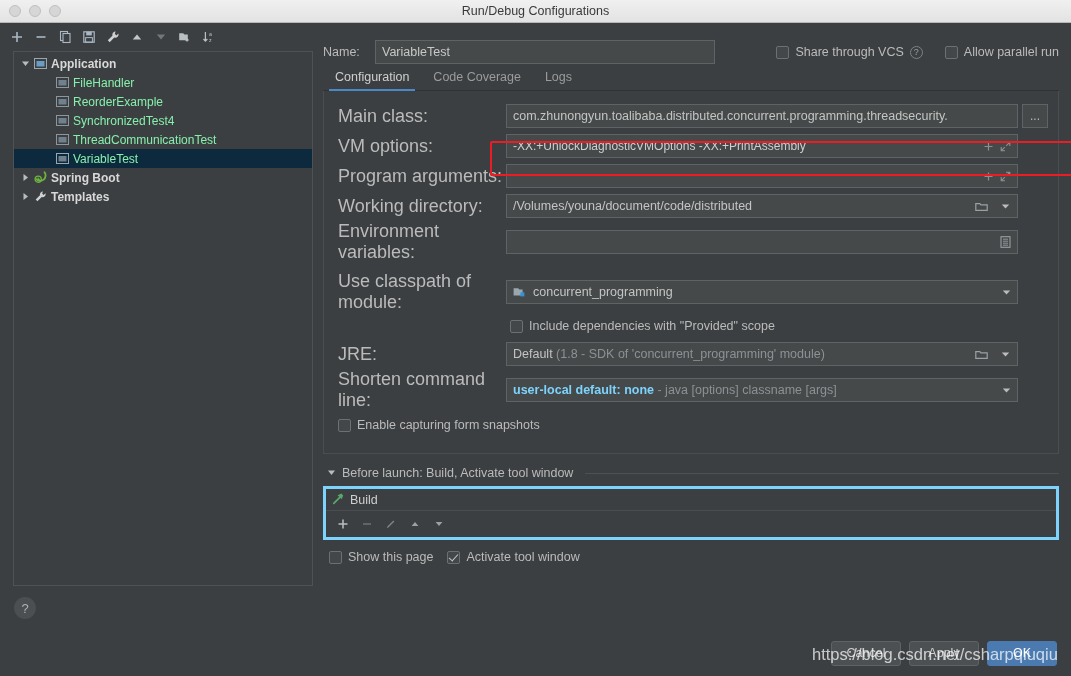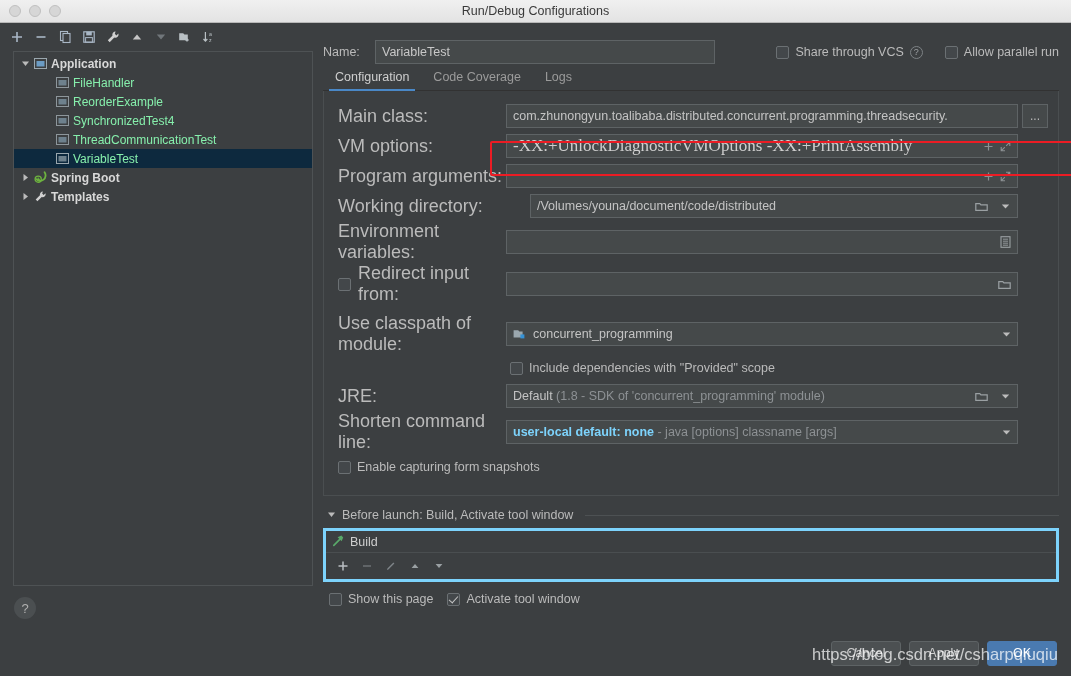--- a/index.html
+++ b/index.html
@@ -254,22 +254,22 @@
     min-width: 0;
     position: relative;
   }
   .field .val {
     flex: 1;
     overflow: hidden;
     white-space: nowrap;
     text-overflow: clip;
   }
   .field.mono .val {
-    font-family: Liberation Serif, serif;
-    font-size: 17px;
+    font-family: Liberation Sans, sans-serif;
+    font-size: 12px;
     color: #cfcfcf;
   }
   .field-ico {
     color: #8b9093;
     margin-left: 6px;
     display: flex;
     align-items: center;
     flex: 0 0 auto;
   }
   .btn-sq {
@@ -667,21 +667,21 @@
                 <path d="M6 1.2h3.8V5M9.8 1.2L6.2 4.8" stroke="#8b9093" stroke-width="1.1" fill="none"></path>
                 <path d="M5 9.8H1.2V6M1.2 9.8l3.6-3.6" stroke="#8b9093" stroke-width="1.1" fill="none"></path>
               </svg>
             </span>
           </span>
           <span class="btn-sq" style="visibility:hidden;"></span>
         </div>
 
         <div class="frow">
           <span class="f-label">Working directory:</span>
-          <span class="field" style="border-right:none;margin-left:24px;">
+          <span class="field" style="border-right:none;">
             <span class="val">/Volumes/youna/document/code/distributed</span>
             <span class="field-ico">
               <svg width="13" height="11" viewBox="0 0 13 11">
                   <path d="M0.8 2.6h4l1.1 1.3h6.3v5.5H0.8z" fill="none" stroke="#9aa0a3" stroke-width="1.2"></path>
                 </svg>
             </span>
           </span>
           <span class="drop-arrow">
             <svg width="9" height="7" viewBox="0 0 9 7">
                 <path d="M0.8 1.4h7.4L4.5 5.6z" fill="#bcbcbc"></path>
@@ -697,35 +697,20 @@
             <span class="field-ico">
               <svg width="11" height="12" viewBox="0 0 11 12">
                 <rect x="1" y="0.7" width="9" height="10.6" fill="none" stroke="#9aa0a3" stroke-width="1.1"></rect>
                 <path d="M3 3.2h5M3 5.2h5M3 7.2h5M3 9.2h5" stroke="#9aa0a3" stroke-width="0.9"></path>
               </svg>
             </span>
           </span>
           <span class="btn-sq" style="visibility:hidden;"></span>
         </div>
 
-        <div class="frow">
-          <span class="f-label" style="display:flex;align-items:center;gap:7px;">
-            <span class="checkbox"></span>
-            <span>Redirect input from:</span>
-          </span>
-          <span class="field">
-            <span class="val"></span>
-            <span class="field-ico">
-              <svg width="13" height="11" viewBox="0 0 13 11">
-                  <path d="M0.8 2.6h4l1.1 1.3h6.3v5.5H0.8z" fill="none" stroke="#9aa0a3" stroke-width="1.2"></path>
-                </svg>
-            </span>
-          </span>
-          <span class="btn-sq" style="visibility:hidden;"></span>
-        </div>
 
         <div class="frow" style="margin-top:8px;">
           <span class="f-label">Use classpath of module:</span>
           <span class="combo">
             <span style="display:flex;align-items:center;margin-right:6px;">
               <svg width="14" height="12" viewBox="0 0 14 12">
                 <path d="M0.6 2.2h4.6l1.1 1.3h3.3v6H0.6z" fill="#9aa7ae"></path>
                 <rect x="7.4" y="6.4" width="4" height="4" fill="#3592d6"></rect>
               </svg>
             </span>

